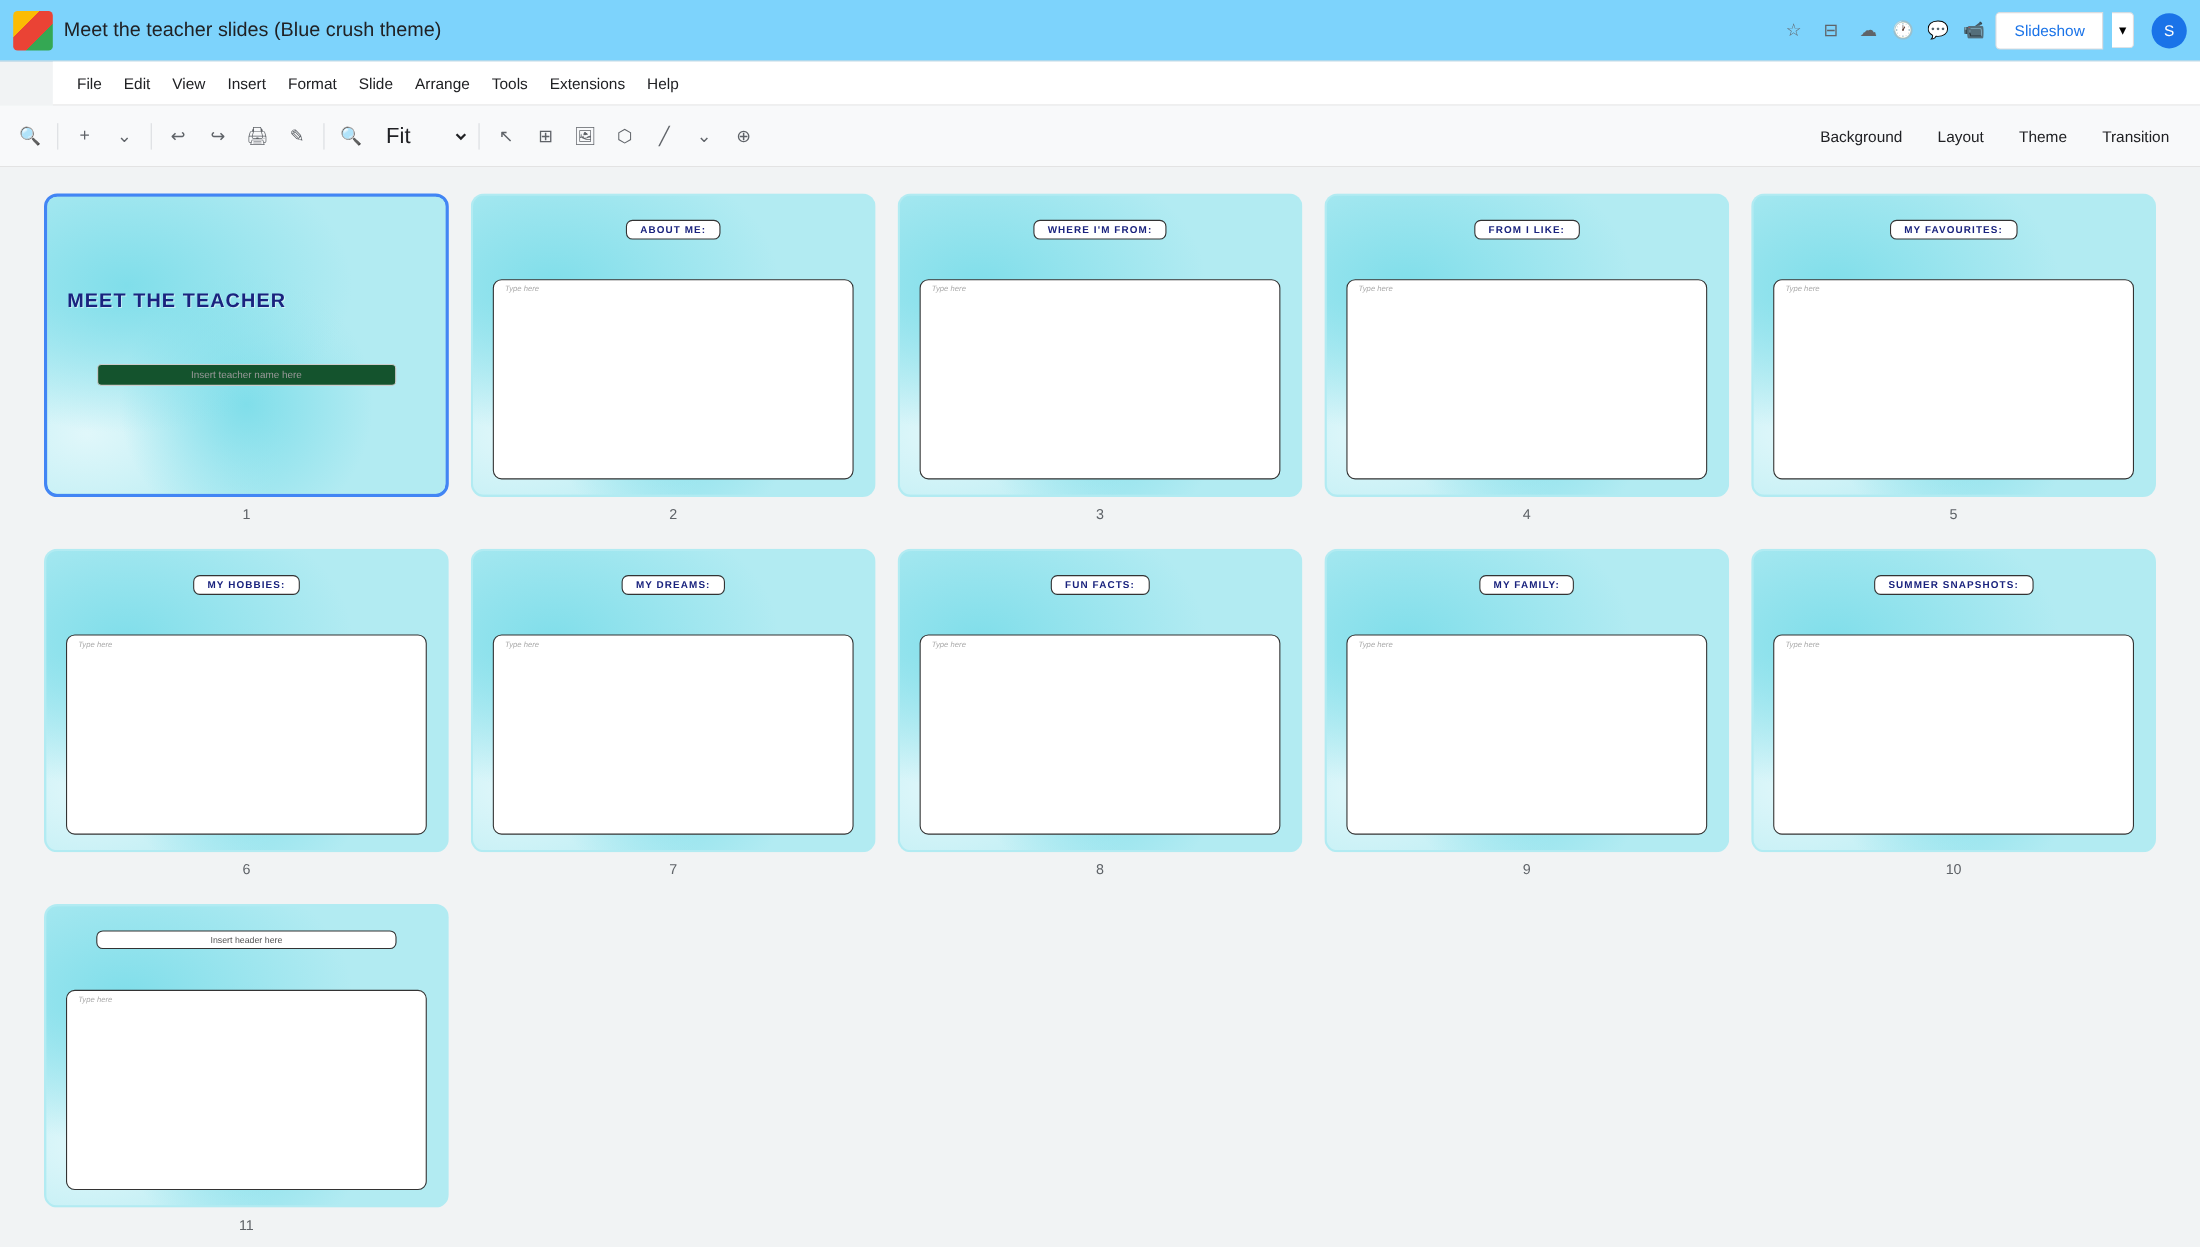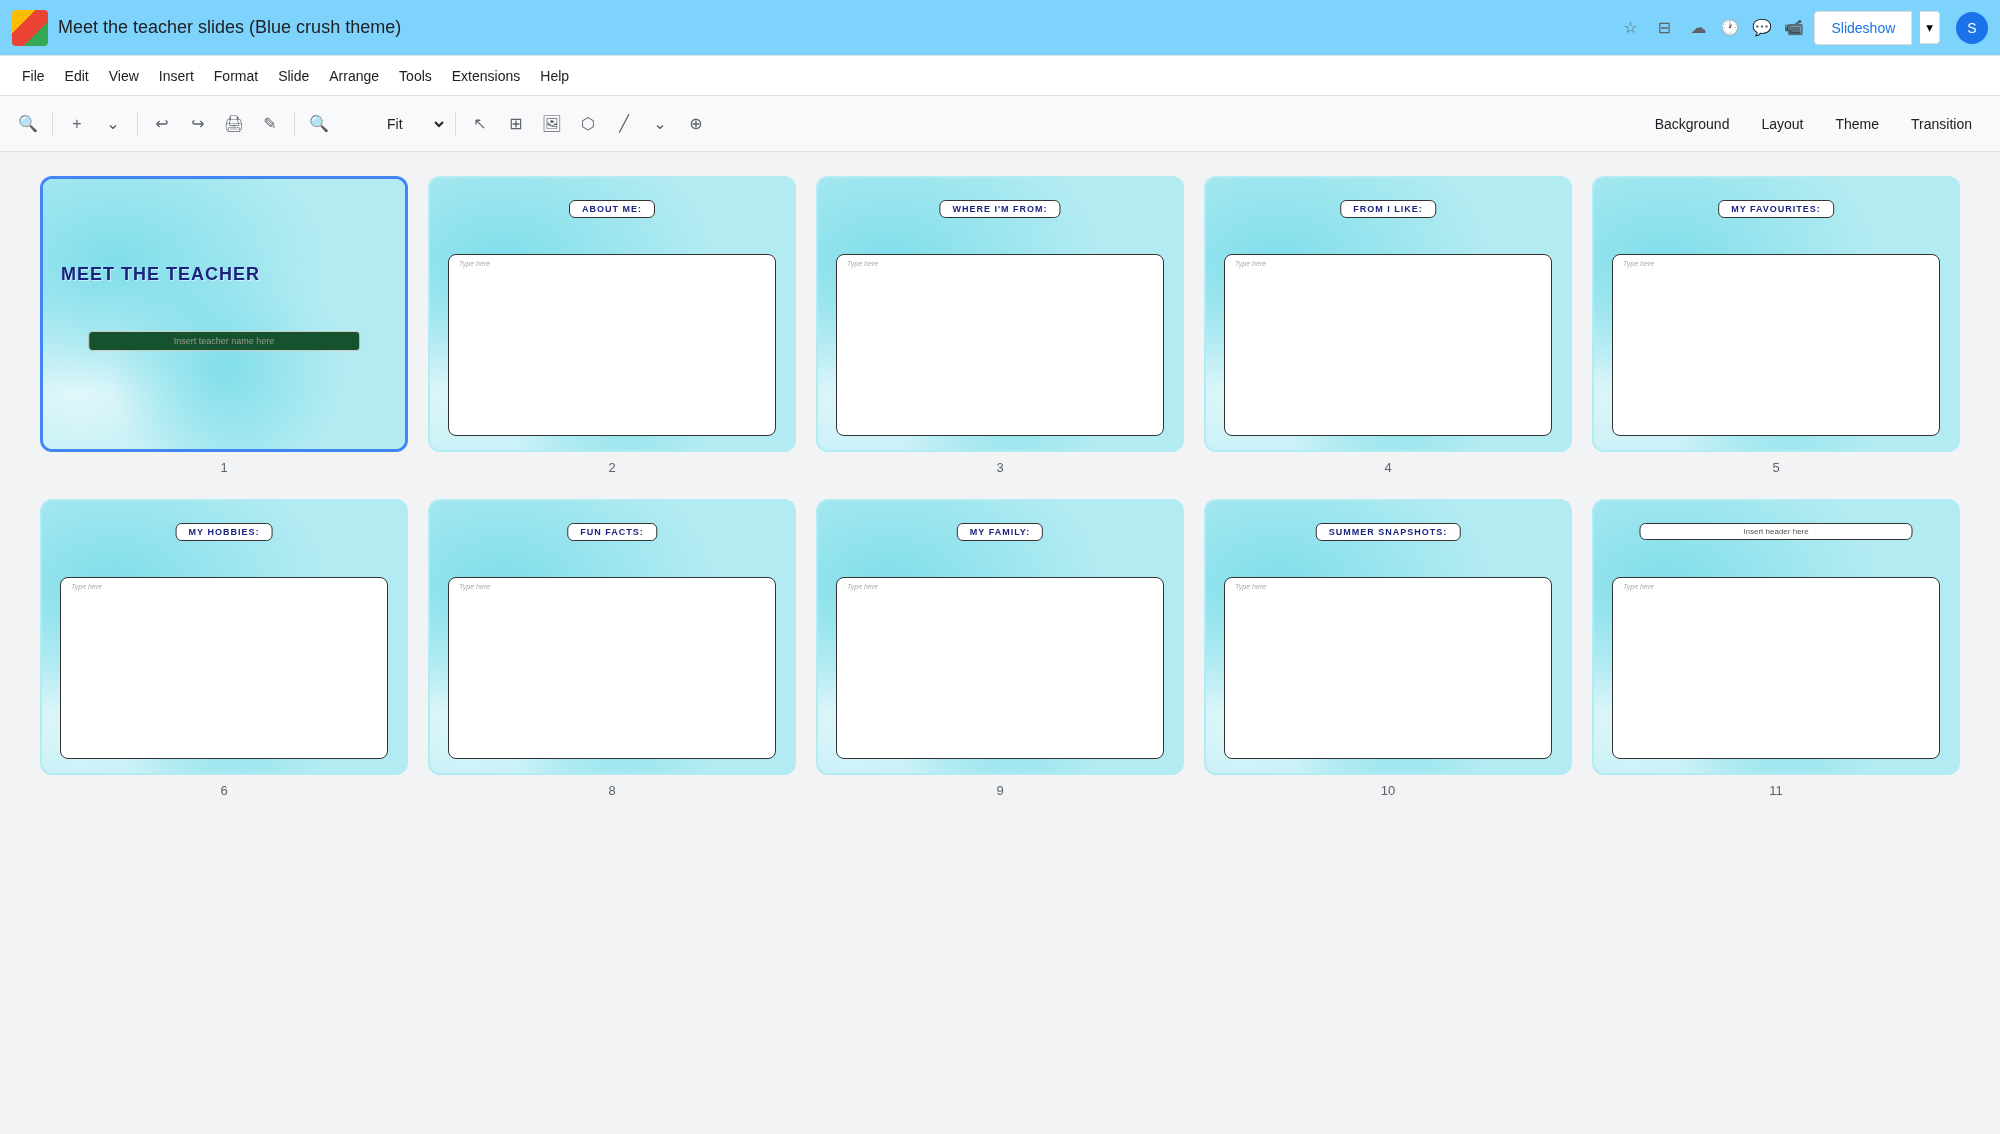--- a/index.html
+++ b/index.html
@@ -28,39 +28,38 @@
     }
     .user-avatar {
       width: 32px; height: 32px; background: #1a73e8; border-radius: 50%;
       display: flex; align-items: center; justify-content: center;
       color: white; font-size: 14px; font-weight: 500; margin-left: 8px;
     }
 
     
     .menu-bar {
       display: flex; align-items: center; background: white; height: 40px;
-      padding: 0 12px; border-bottom: 1px solid #e0e0e0;
+      padding: 0 12px; border-bottom: 1px solid #e0e0e0; margin-left: 48px;
     }
     .menu-item { font-size: 14px; color: #202124; padding: 0 10px; cursor: pointer; height: 100%; display: flex; align-items: center; }
 
     
     .toolbar {
       display: flex; align-items: center; background: #f8f9fa; height: 56px;
       padding: 0 12px; border-bottom: 1px solid #e0e0e0; gap: 4px;
     }
     .tb-btn {
       width: 32px; height: 32px; display: flex; align-items: center; justify-content: center;
       border: none; background: transparent; cursor: pointer; border-radius: 4px;
       color: #5f6368; font-size: 16px;
     }
     .tb-separator { width: 1px; height: 24px; background: #dadce0; margin: 0 4px; }
     .zoom-select {
-      border: none; background: transparent; font-size: 14px; color: #202124; cursor: pointer;
+      border: none; background: transparent; font-size: 20px; color: #202124; cursor: pointer;
       padding: 4px 8px;
-      margin-left: 36px;
     }
     .tb-spacer { flex: 1; }
     .toolbar-right { display: flex; gap: 0; align-items: flex-end; }
     .toolbar-right-btn {
       padding: 8px 16px; border: none; border-radius: 4px; font-size: 14px;
       cursor: pointer; background: transparent; color: #202124;
     }
 
     
     .slides-container {
@@ -274,20 +273,31 @@
             <div class="slide-content-box"></div>
             <div class="slide-type-here">Type here</div>
           </div>
         </div>
         <div class="slide-number">6</div>
       </div>
       <div class="slide-wrapper">
         <div class="slide-card">
           <div class="slide-card-inner">
             <div class="watercolor-bg"></div>
+            <div class="slide-header-box">MY DREAMS:</div>
+            <div class="slide-content-box"></div>
+            <div class="slide-type-here">Type here</div>
+          </div>
+        </div>
+        <div class="slide-number">7</div>
+      </div>
+      <div class="slide-wrapper">
+        <div class="slide-card">
+          <div class="slide-card-inner">
+            <div class="watercolor-bg"></div>
             <div class="slide-header-box">FUN FACTS:</div>
             <div class="slide-content-box"></div>
             <div class="slide-type-here">Type here</div>
           </div>
         </div>
         <div class="slide-number">8</div>
       </div>
       <div class="slide-wrapper">
         <div class="slide-card">
           <div class="slide-card-inner">

